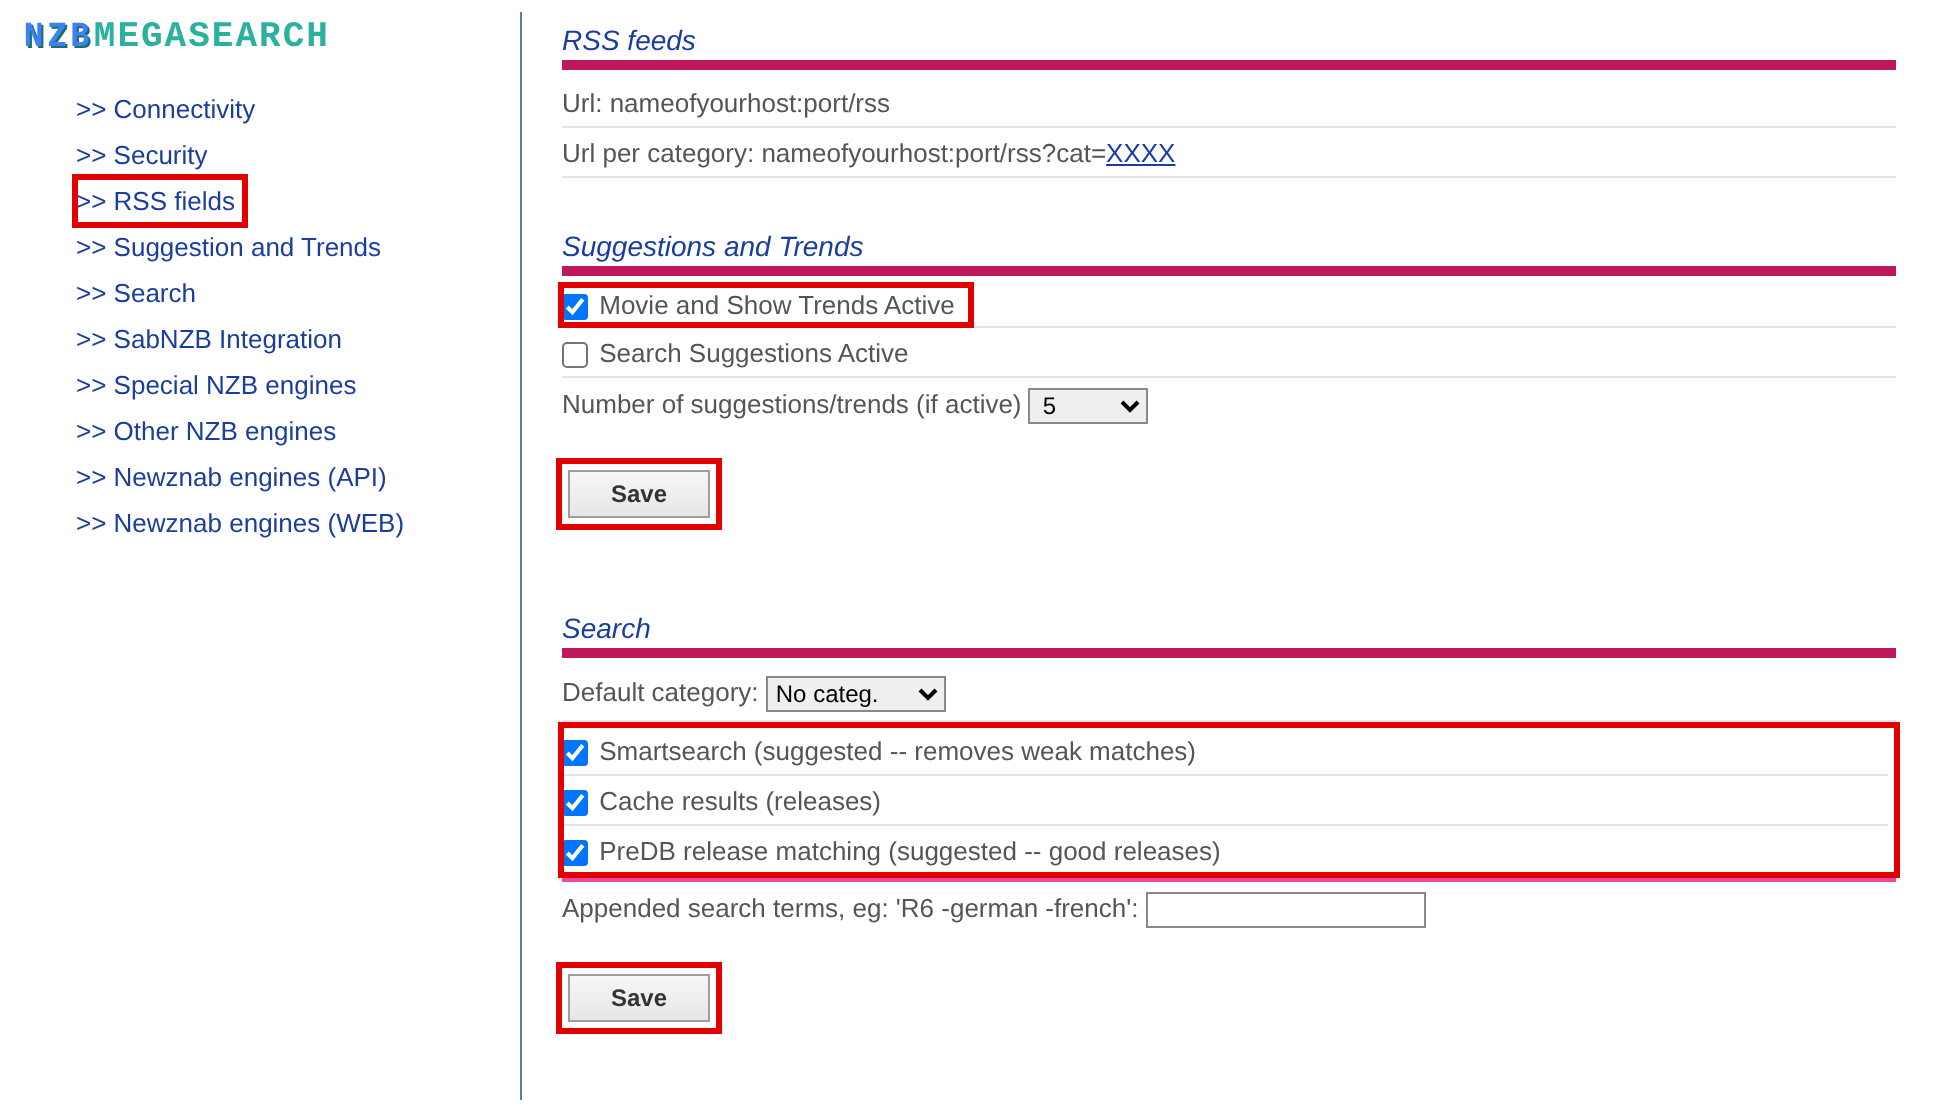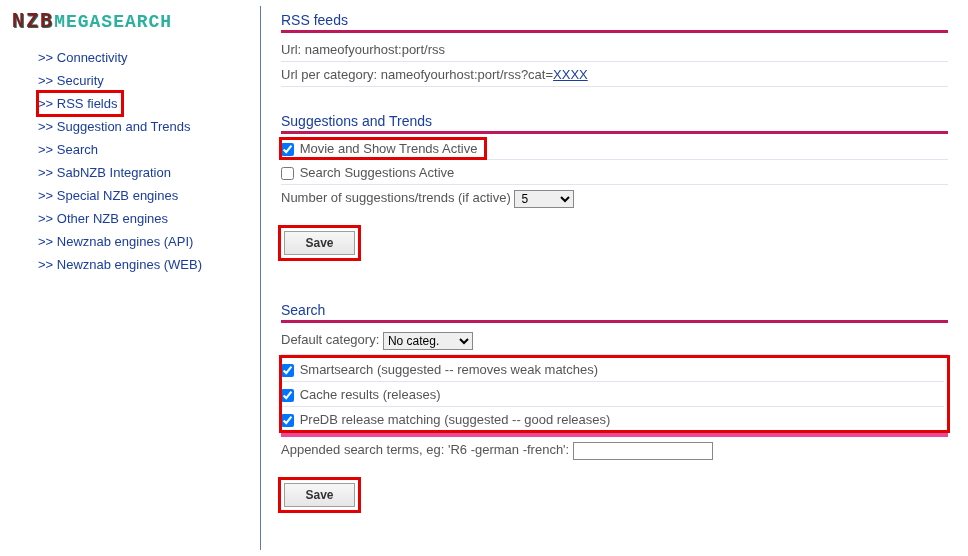--- a/index.html
+++ b/index.html
@@ -1,26 +1,26 @@
 <!DOCTYPE html>
 <html><head>
   <meta charset="utf-8">
   <style>
     * { box-sizing: border-box; margin: 0; padding: 0; }
     body { font-family: Arial, sans-serif; font-size: 13px; color: #000; background: #fff; width: 968px; height: 556px; overflow: hidden; }
     .container { display: flex; height: 100%; }
     .sidebar { width: 260px; padding: 8px 8px 8px 12px; }
     .logo { margin-bottom: 14px; }
-    .logo-nzb { font-family: monospace; font-weight: bold; font-size: 20px; letter-spacing: 2px; color: #7f1d1d; text-shadow: 1px 1px 0 #1f6b66; }
+    .logo-nzb { font-family: monospace; font-weight: bold; font-size: 16px; letter-spacing: 2px; color: #3b82f6; text-shadow: 1px 1px 0 #1f6b66; }
     .logo-mega { font-family: Liberation Mono, monospace; font-weight: bold; font-size: 18px; color: #2bb19d; letter-spacing: 1px; }
     .nav { padding-left: 26px; }
     .nav-item { color: #1a3d9e; padding: 4px 0; cursor: pointer; display: block; }
     .divider { width: 1px; background: #6079a6; margin: 6px 0; }
     .main { flex: 1; padding: 8px 20px 8px 20px; height: 556px; overflow: hidden; }
-    .section-title { color: #1a3d9e; font-size: 14px; padding: 4px 0 2px 0; border-bottom: 3px solid #be185d; margin-bottom: 4px; }
+    .section-title { color: #1a3d9e; font-size: 14px; padding: 4px 0 2px 0; border-bottom: 5px solid #be185d; margin-bottom: 4px; font-style: italic; }
     .row { padding: 5px 0 4px 0; border-bottom: 1px solid #dfe5ee; color: #555; font-size: 13px; }
     .row:last-child { border-bottom: none; }
     .link-x { color: #1a3d9e; text-decoration: underline; cursor: pointer; }
     .section-gap { height: 22px; }
     .cb-row { padding: 5px 0 4px 0; border-bottom: 1px solid #dfe5ee; color: #555; }
     .cb-row input[type=checkbox] { vertical-align: middle; margin-right: 2px; }
     .sel { background: #efefef; border: 1px solid #888; font-size: 12px; height: 18px; vertical-align: middle; }
     .sel-wide { width: 90px; }
     .sel-mid { width: 60px; padding-left:2px; }
     .txt { border: 1px solid #888; height: 18px; width: 140px; vertical-align: middle; }
@@ -110,21 +110,21 @@
       <div class="cb-row">
         <input type="checkbox" checked="" style="">
         <span>Cache results (releases)</span>
       </div>
       <div class="cb-row" style="border-bottom:none;">
         <input type="checkbox" checked="" style="">
         <span>PreDB release matching (suggested -- good releases)</span>
       </div>
     </div>
 
-    <div class="cb-row no-border" style="border-top:4px solid #ec4899;">
+    <div class="cb-row no-border" style="border-top:2px solid #ec4899;">
       <span>Appended search terms, eg: 'R6 -german -french': </span>
       <input type="text" class="txt" style="">
     </div>
 
     <div class="save-wrap hl-save">
       <button class="btn-save">Save</button>
     </div>
   </div>
 </div>
 

